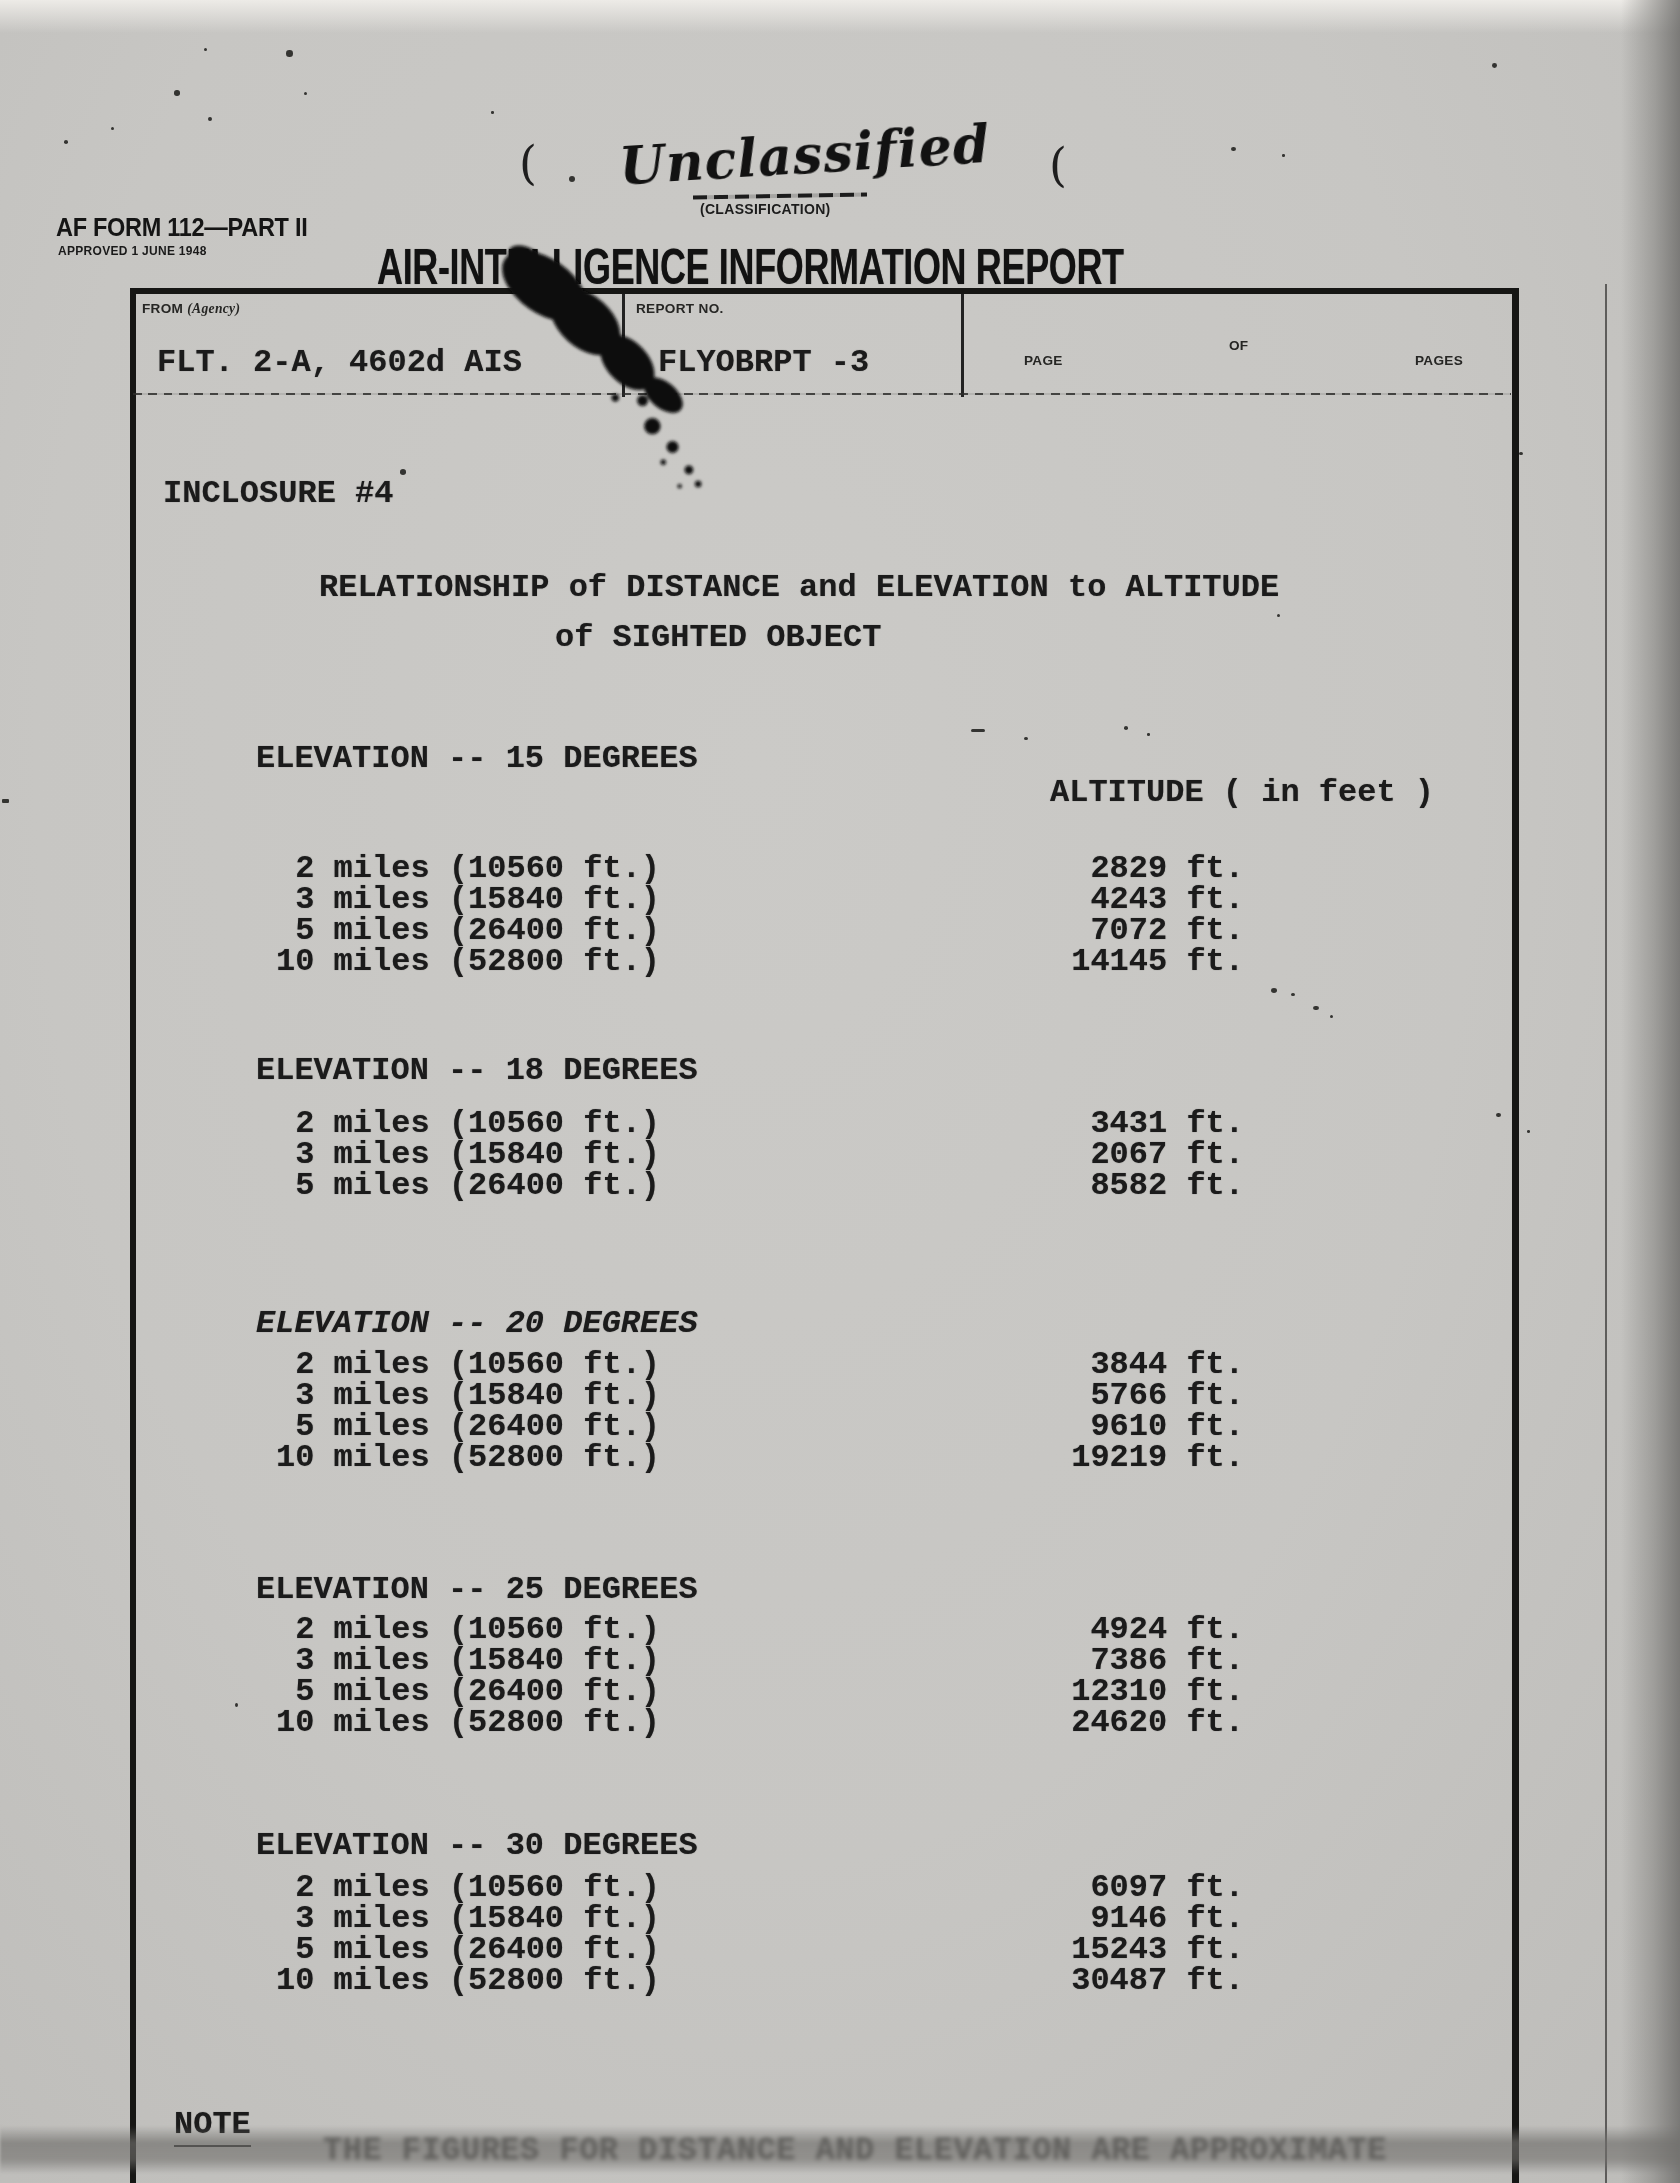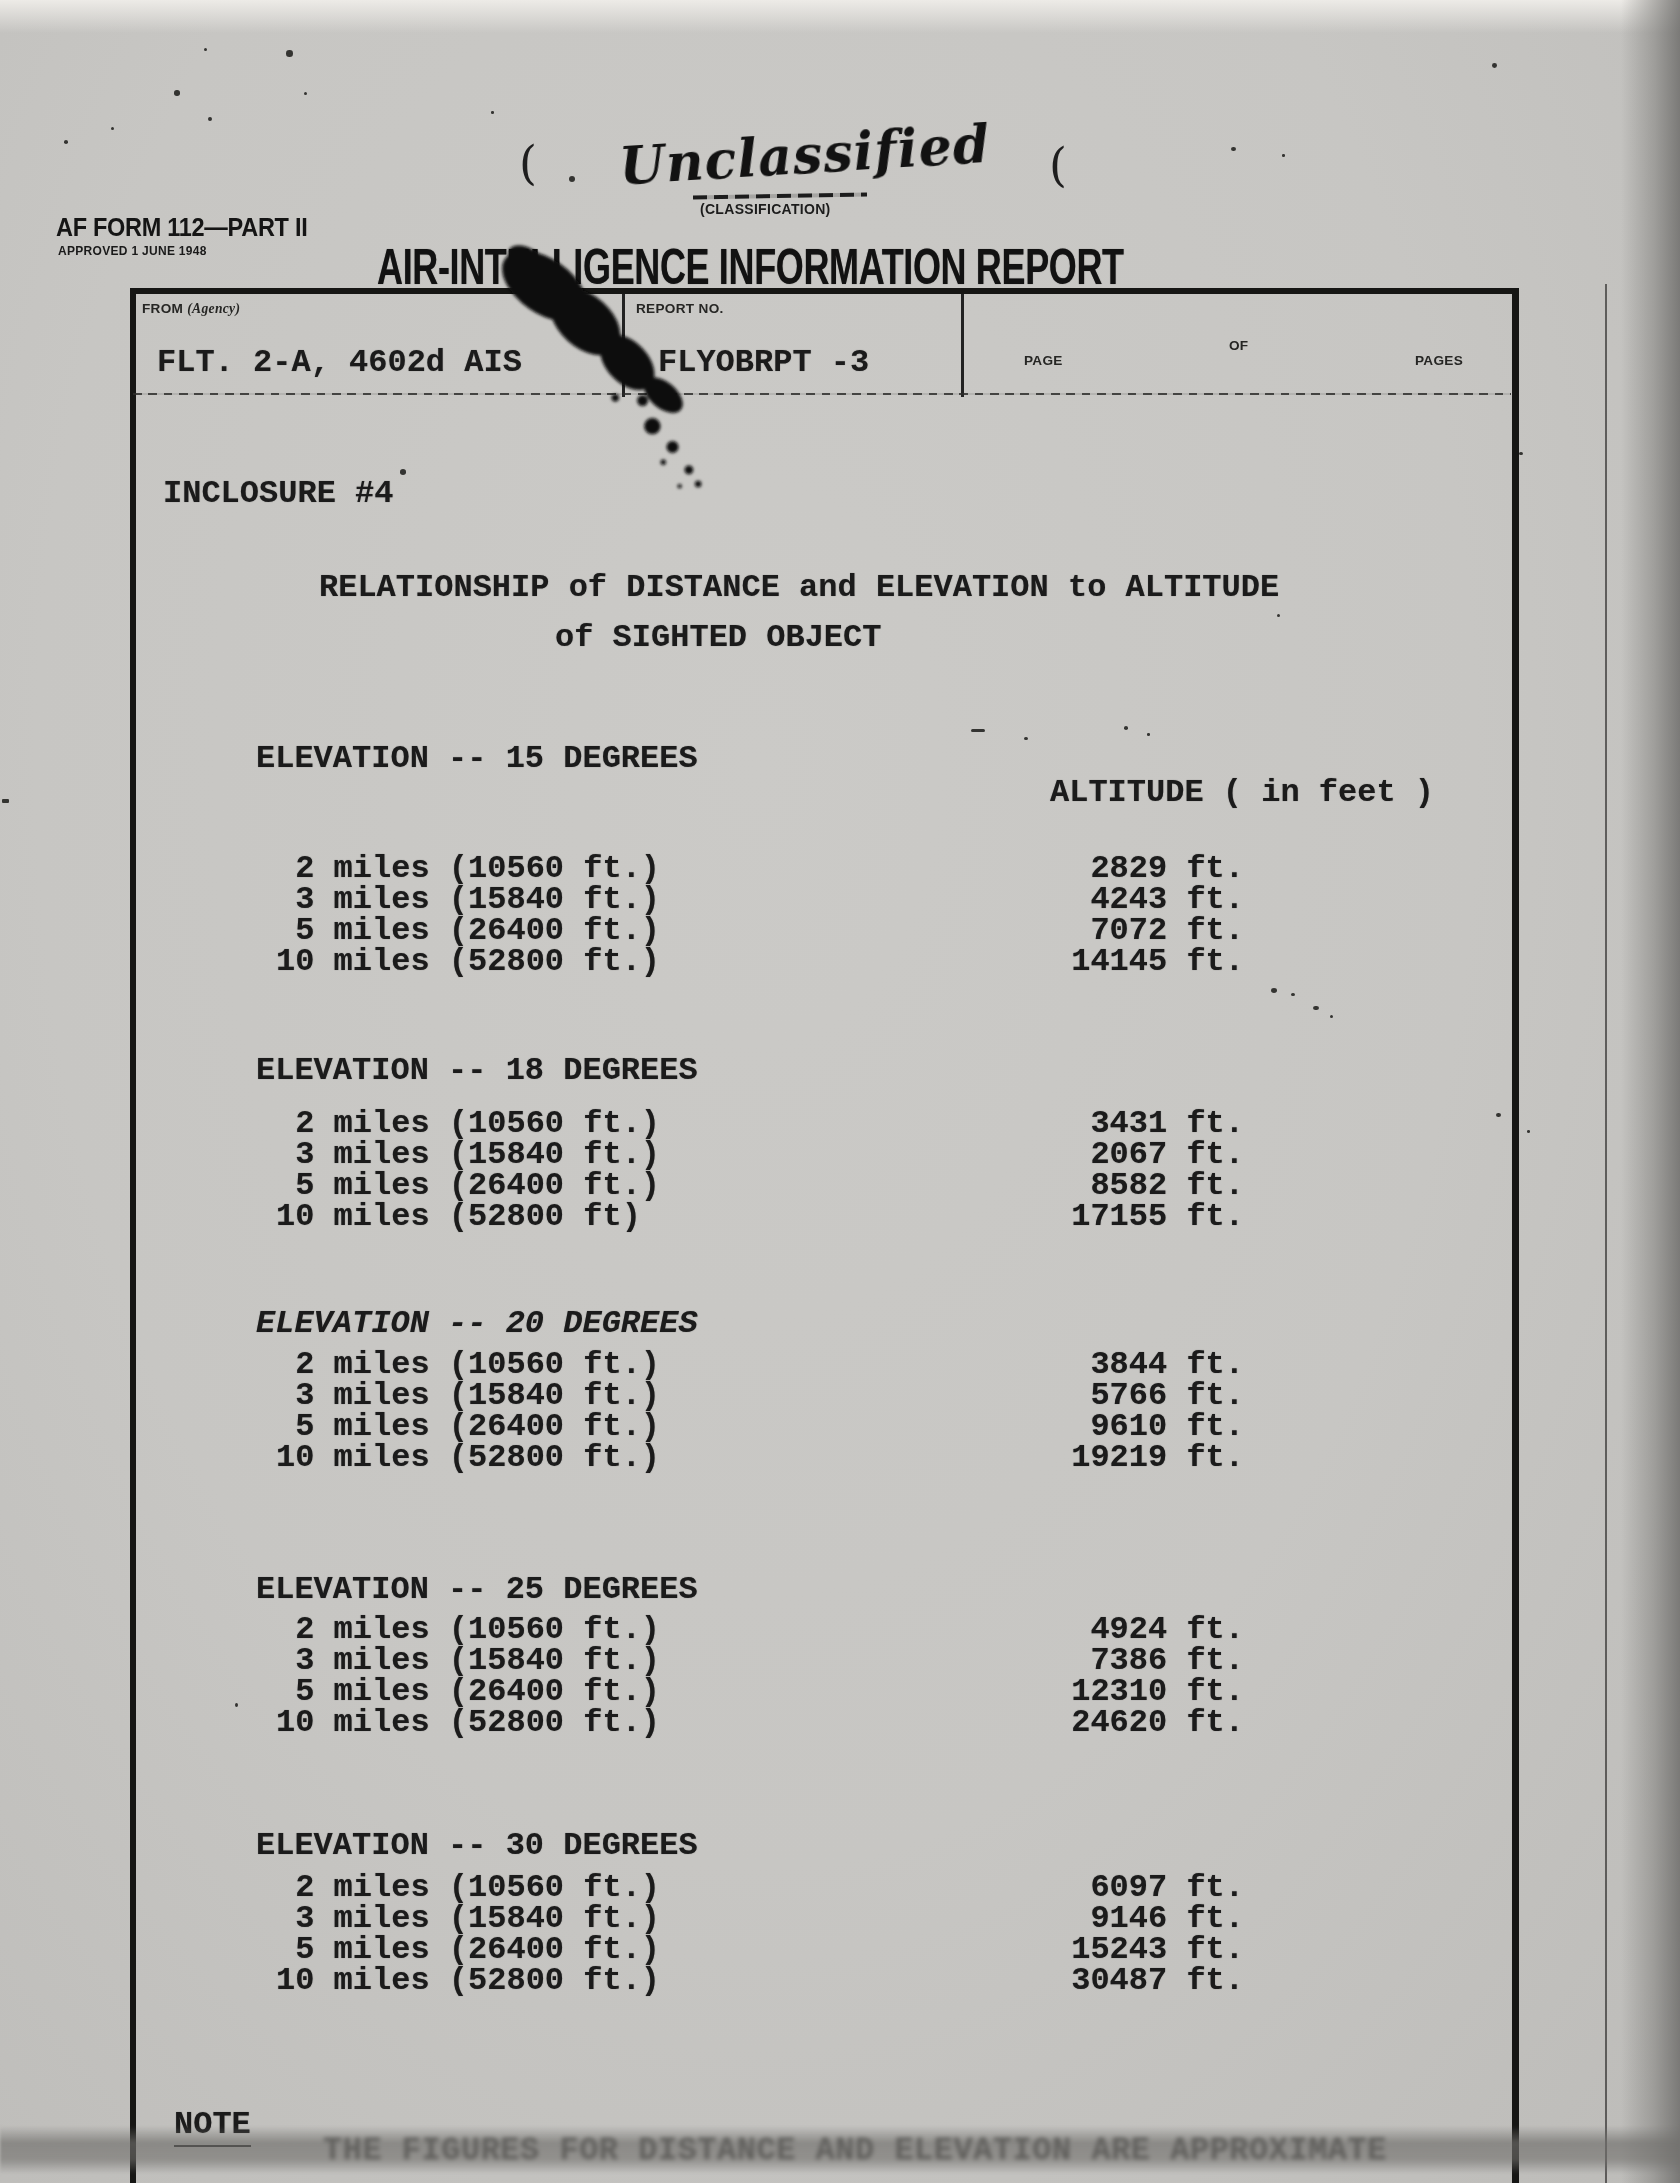--- a/index.html
+++ b/index.html
@@ -149,24 +149,20 @@
       <span class="tw dist"> 2 miles (10560 ft.)</span>
       <span class="tw alt">3431 ft.</span>
     </div>
     <div class="table-row">
       <span class="tw dist"> 3 miles (15840 ft.)</span>
       <span class="tw alt">2067 ft.</span>
     </div>
     <div class="table-row">
       <span class="tw dist"> 5 miles (26400 ft.)</span>
       <span class="tw alt">8582 ft.</span>
-    </div>
-    <div class="table-row">
-      <span class="tw dist">10 miles (52800 ft)</span>
-      <span class="tw alt">17155 ft.</span>
     </div>
   </div>
 
   <div class="tw sec-h" style="top:1291px;font-style:italic;">ELEVATION -- 20 DEGREES</div>
   <div class="rows" style="top:1349px;">
     <div class="table-row">
       <span class="tw dist"> 2 miles (10560 ft.)</span>
       <span class="tw alt">3844 ft.</span>
     </div>
     <div class="table-row">

